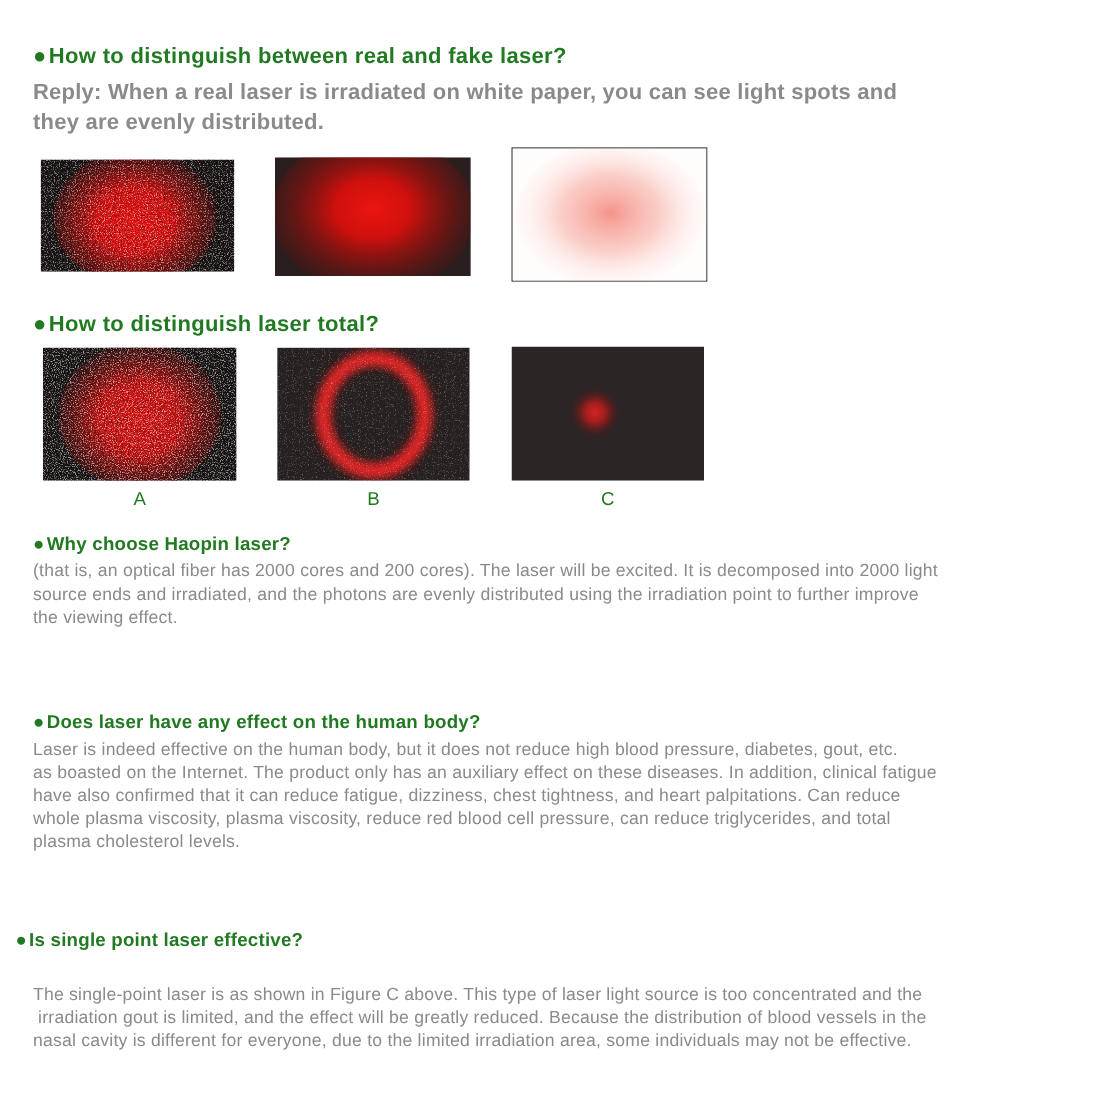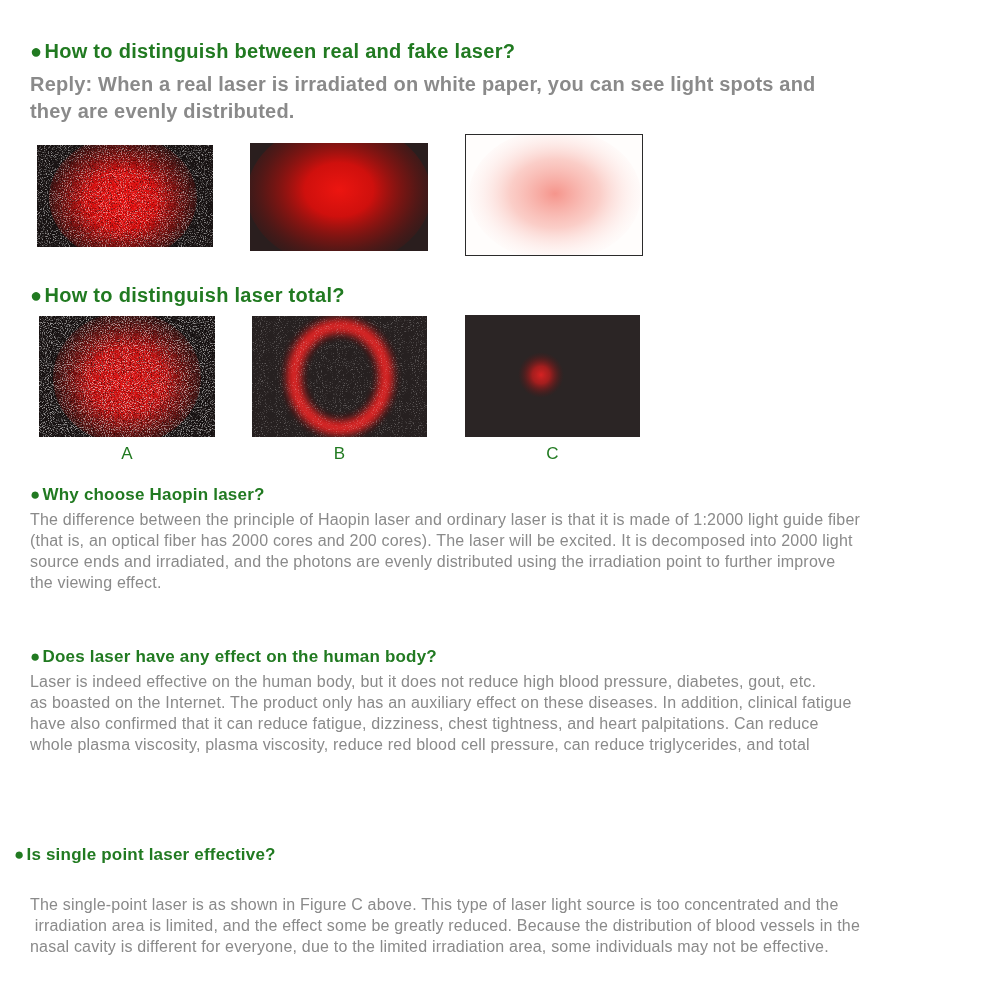--- a/index.html
+++ b/index.html
@@ -130,34 +130,34 @@
     <rect width="175" height="122" fill="#2b2525"></rect>
     <circle cx="76" cy="60" r="23" fill="url(#gC)"></circle>
   </svg>
 
   <div class="abs img-label" style="left:39px; top:444px; width:176px">A</div>
   <div class="abs img-label" style="left:252px; top:444px; width:175px">B</div>
   <div class="abs img-label" style="left:465px; top:444px; width:175px">C</div>
 
   <div class="abs h-small" style="left:30px; top:485px"><span class="bullet">●</span><span>Why choose Haopin laser?</span></div>
   <div class="abs" style="left:30px; top:509px">
-    <div class="body-line">The difference between the principle of Haopin laser and ordinary laser is that it is made of 1:2000 light guide fiber</div>
     <div class="body-line">(that is, an optical fiber has 2000 cores and 200 cores). The laser will be excited. It is decomposed into 2000 light</div>
     <div class="body-line">source ends and irradiated, and the photons are evenly distributed using the irradiation point to further improve</div>
     <div class="body-line">the viewing effect.</div>
   </div>
 
   <div class="abs h-small" style="left:30px; top:647px"><span class="bullet">●</span><span>Does laser have any effect on the human body?</span></div>
   <div class="abs" style="left:30px; top:671px">
     <div class="body-line">Laser is indeed effective on the human body, but it does not reduce high blood pressure, diabetes, gout, etc.</div>
     <div class="body-line">as boasted on the Internet. The product only has an auxiliary effect on these diseases. In addition, clinical fatigue</div>
     <div class="body-line">have also confirmed that it can reduce fatigue, dizziness, chest tightness, and heart palpitations. Can reduce</div>
     <div class="body-line">whole plasma viscosity, plasma viscosity, reduce red blood cell pressure, can reduce triglycerides, and total</div>
+    <div class="body-line">plasma cholesterol levels.</div>
   </div>
 
   <div class="abs h-small" style="left:14px; top:845px"><span class="bullet">●</span><span>Is single point laser effective?</span></div>
   <div class="abs" style="left:30px; top:894px">
     <div class="body-line">The single-point laser is as shown in Figure C above. This type of laser light source is too concentrated and the</div>
-    <div class="body-line"> irradiation area is limited, and the effect some be greatly reduced. Because the distribution of blood vessels in the</div>
+    <div class="body-line"> irradiation gout is limited, and the effect will be greatly reduced. Because the distribution of blood vessels in the</div>
     <div class="body-line">nasal cavity is different for everyone, due to the limited irradiation area, some individuals may not be effective.</div>
   </div>
 
 </div>
 
 </body></html>

